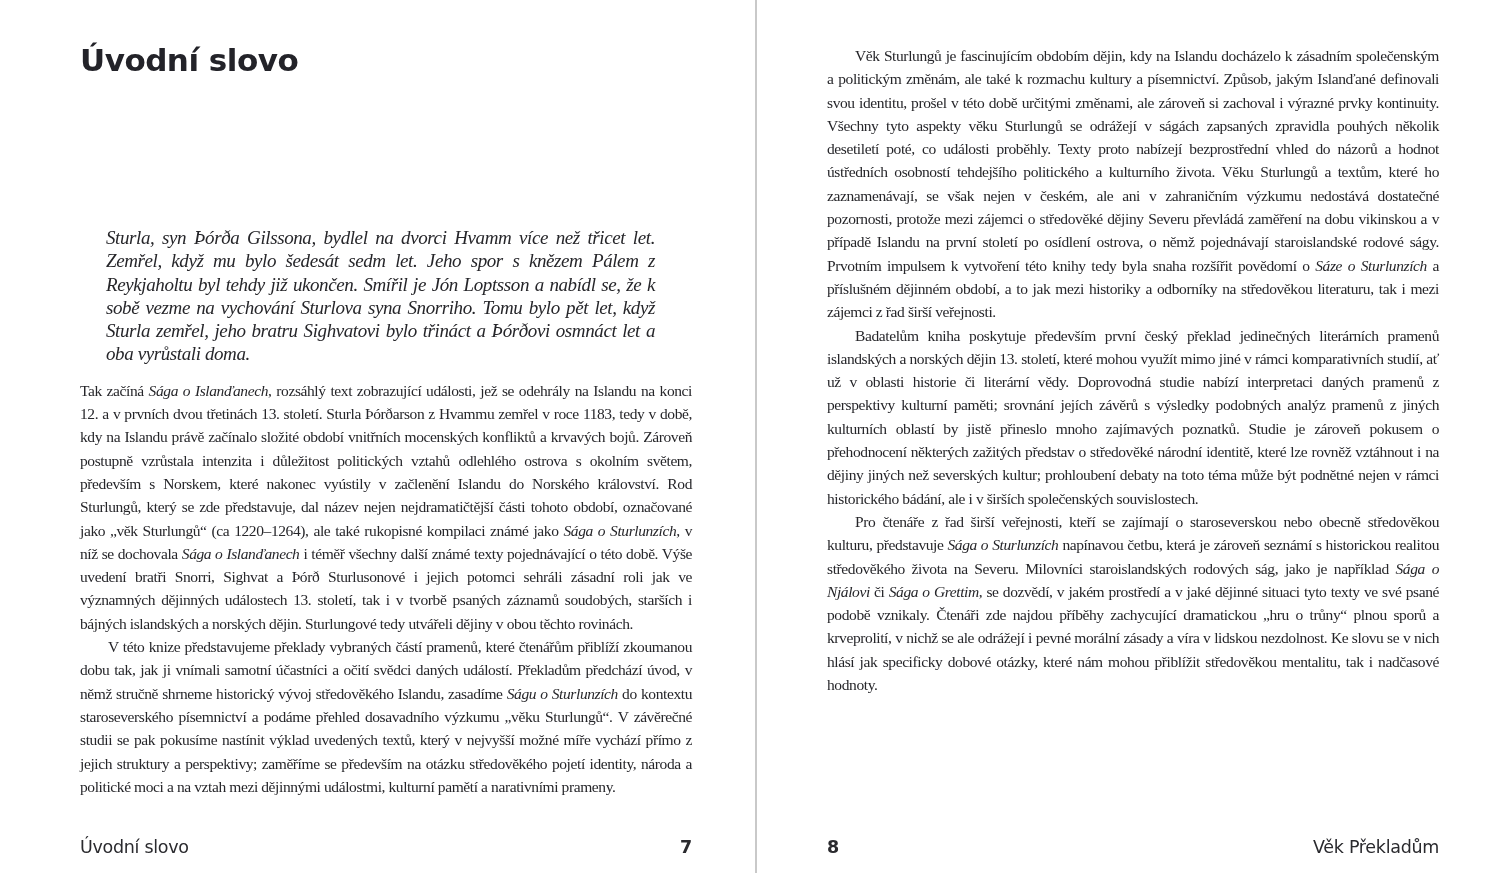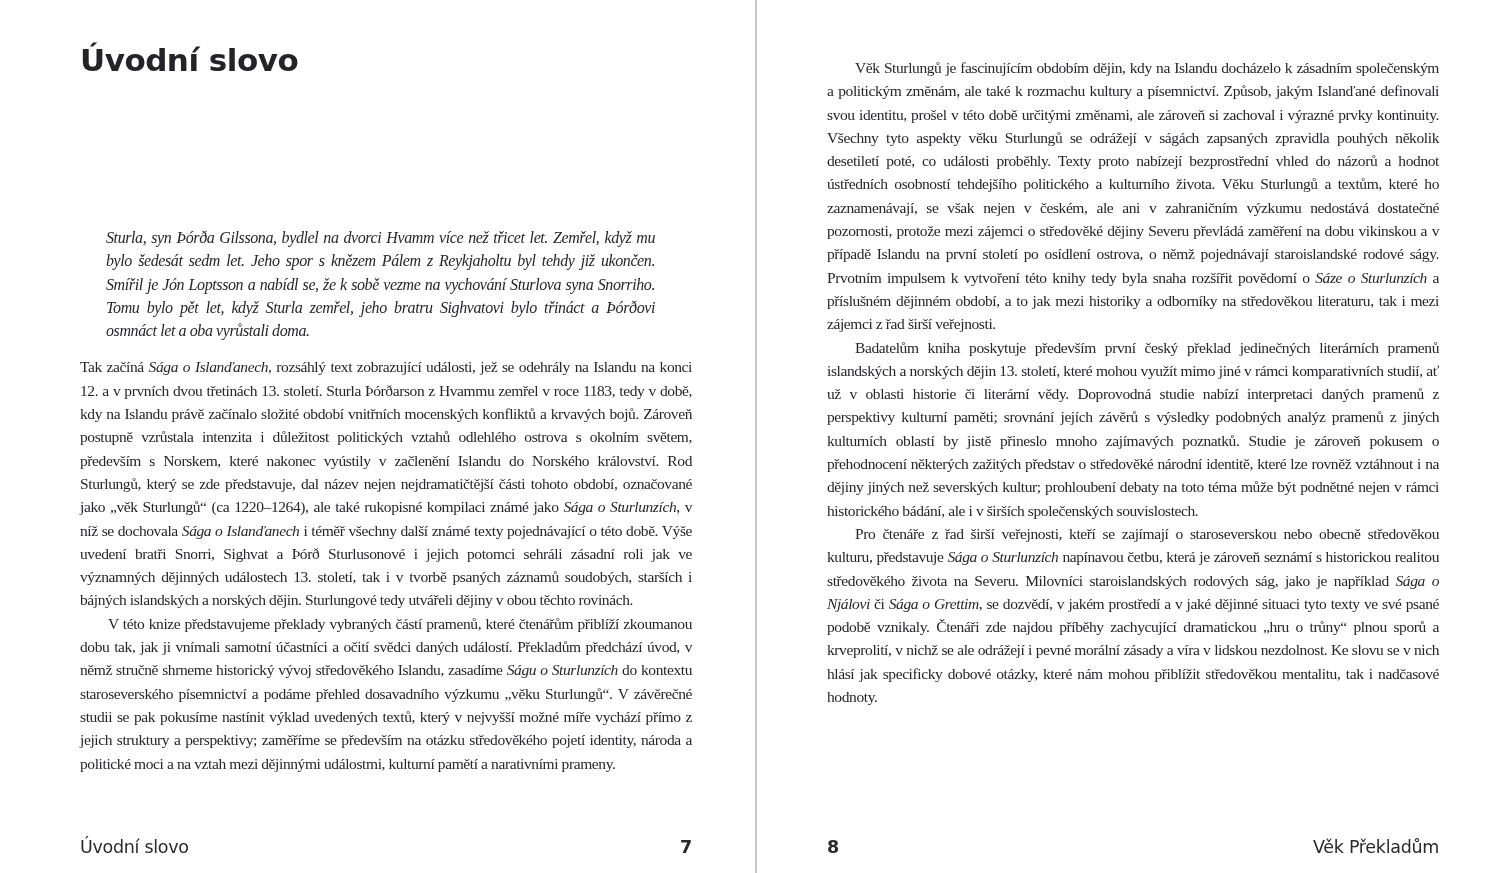--- a/index.html
+++ b/index.html
@@ -27,36 +27,36 @@
     box-sizing: border-box;
   }
   .divider {
     width: 2px;
     height: 873px;
     background: #c9c9c9;
     flex: 0 0 auto;
   }
   .inner { box-sizing: border-box; }
   .inner-left  { padding: 42px 63px 0 80px; }
-  .inner-right { padding: 56px 73px 0 70px; }
+  .inner-right { padding: 44px 73px 0 70px; }
 
   h1.chapter-title {
     margin: 0;
     font-family: "DejaVu Sans", "Liberation Sans", sans-serif;
     font-weight: 700;
     font-size: 31px;
     line-height: 36px;
     letter-spacing: -0.5px;
     color: #232329;
   }
 
   .epigraph {
     margin: 148px 37px 13px 26px;
     font-style: italic;
-    font-size: 16px;
+    font-size: 19px;
     line-height: 23.3px;
     letter-spacing: -0.4px;
     text-align: justify;
     hyphens: auto;
     -webkit-hyphens: auto;
   }
 
   .body-text p {
     margin: 0;
     font-size: 15.5px;

